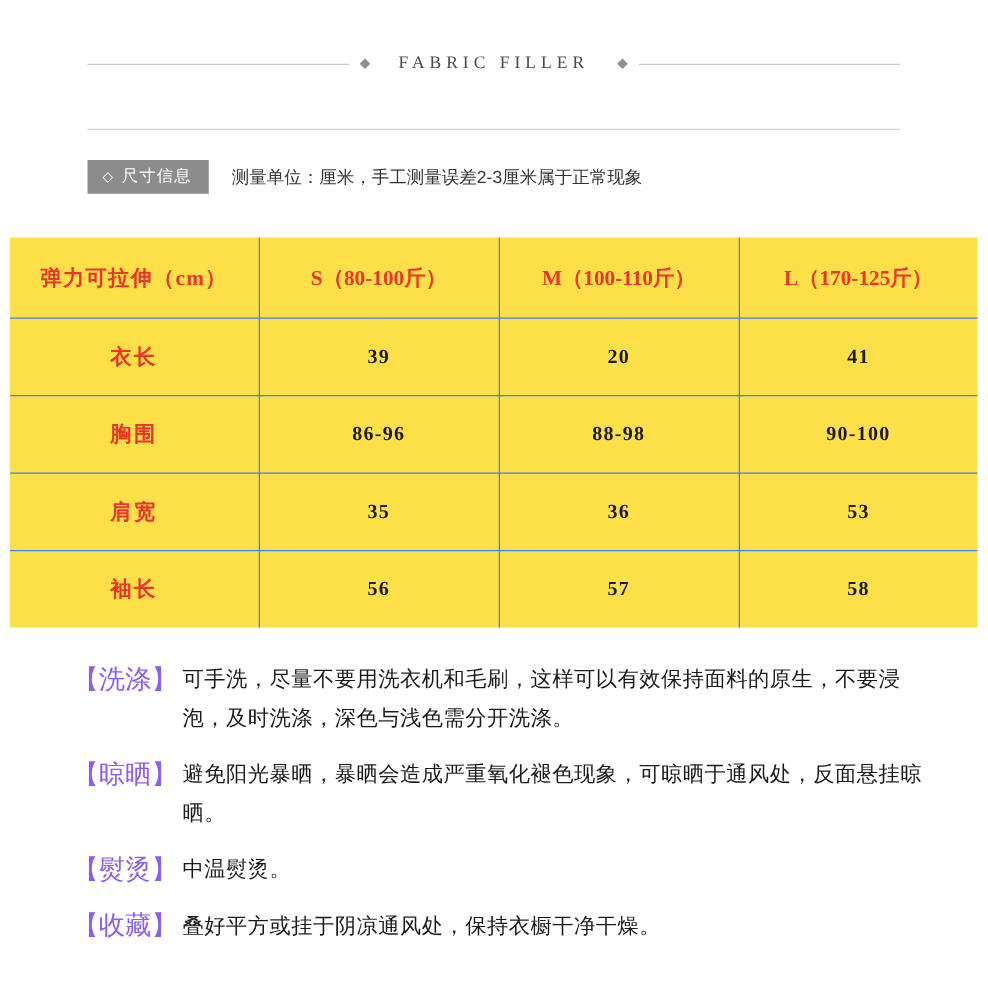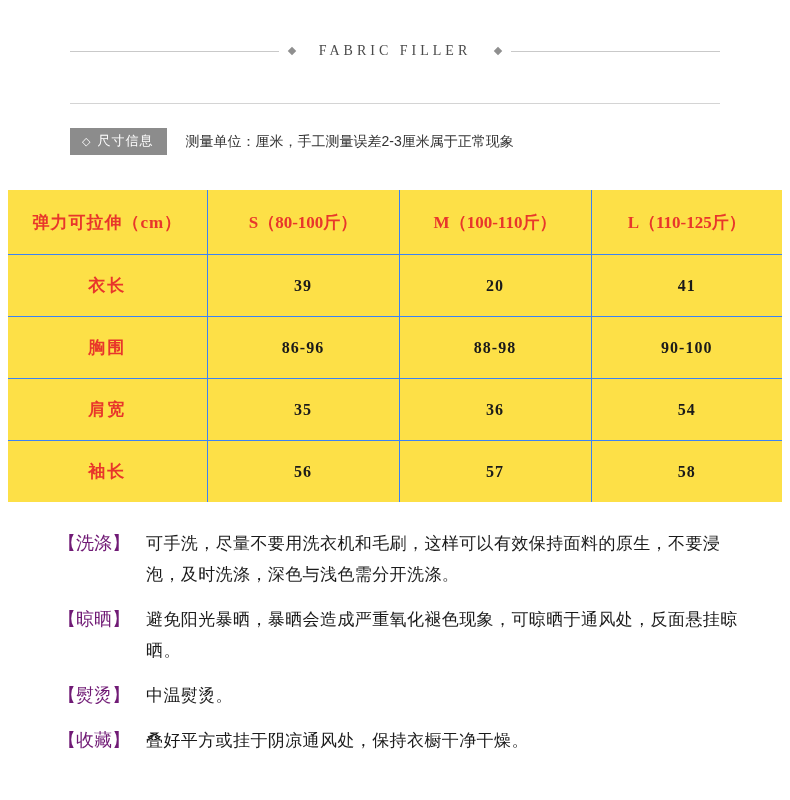--- a/index.html
+++ b/index.html
@@ -148,22 +148,22 @@
     width: 690px;
   }
   .care-item {
     display: flex;
     align-items: flex-start;
     margin-bottom: 14px;
   }
   .care-label {
     flex: 0 0 auto;
     width: 88px;
-    font-size: 18px;
-    color: #701a75;
+    font-size: 21px;
+    color: #8b5cf6;
     line-height: 31px;
   }
   .care-text {
     flex: 1 1 auto;
     font-size: 17px;
     color: #1a1a1a;
     line-height: 31px;
     letter-spacing: 0.4px;
   }
 </style>
@@ -193,39 +193,39 @@
       <col class="c0">
         <col class="c1">
         <col class="c2">
         <col class="c3">
     </colgroup>
     <tbody>
       <tr class="head">
         <td class="rowlabel">弹力可拉伸（cm）</td>
         <td>S（80-100斤）</td>
         <td>M（100-110斤）</td>
-        <td>L（110-125斤）</td>
+        <td>L（170-125斤）</td>
       </tr>
       <tr>
         <td class="rowlabel">衣长</td>
         <td class="value">39</td>
         <td class="value">20</td>
         <td class="value">41</td>
       </tr>
       <tr>
         <td class="rowlabel">胸围</td>
         <td class="value">86-96</td>
         <td class="value">88-98</td>
         <td class="value">90-100</td>
       </tr>
       <tr>
         <td class="rowlabel">肩宽</td>
         <td class="value">35</td>
         <td class="value">36</td>
-        <td class="value">54</td>
+        <td class="value">53</td>
       </tr>
       <tr>
         <td class="rowlabel">袖长</td>
         <td class="value">56</td>
         <td class="value">57</td>
         <td class="value">58</td>
       </tr>
     </tbody>
   </table>
 

